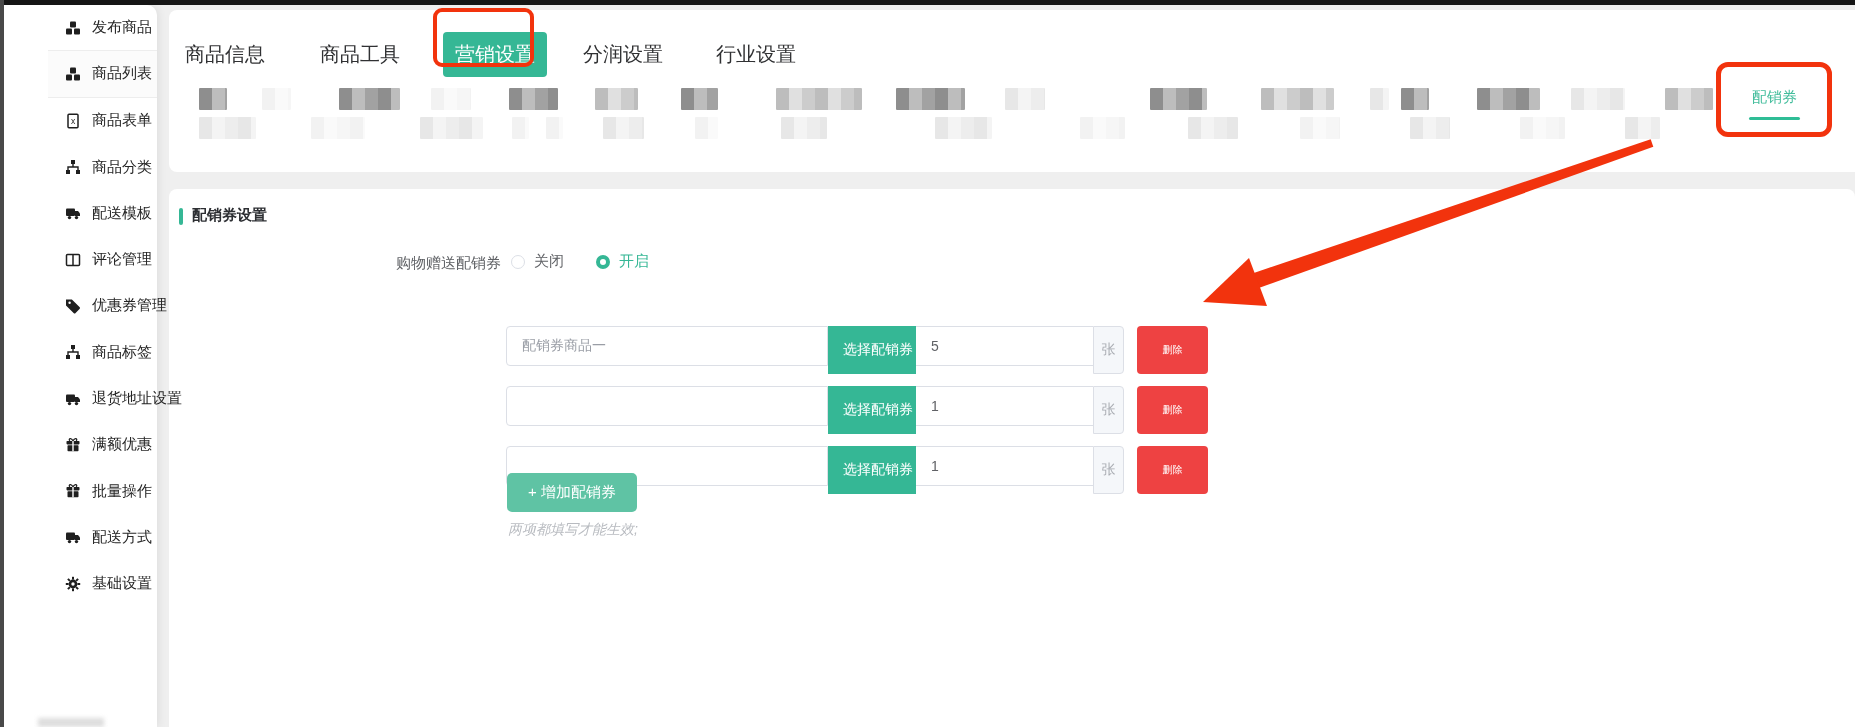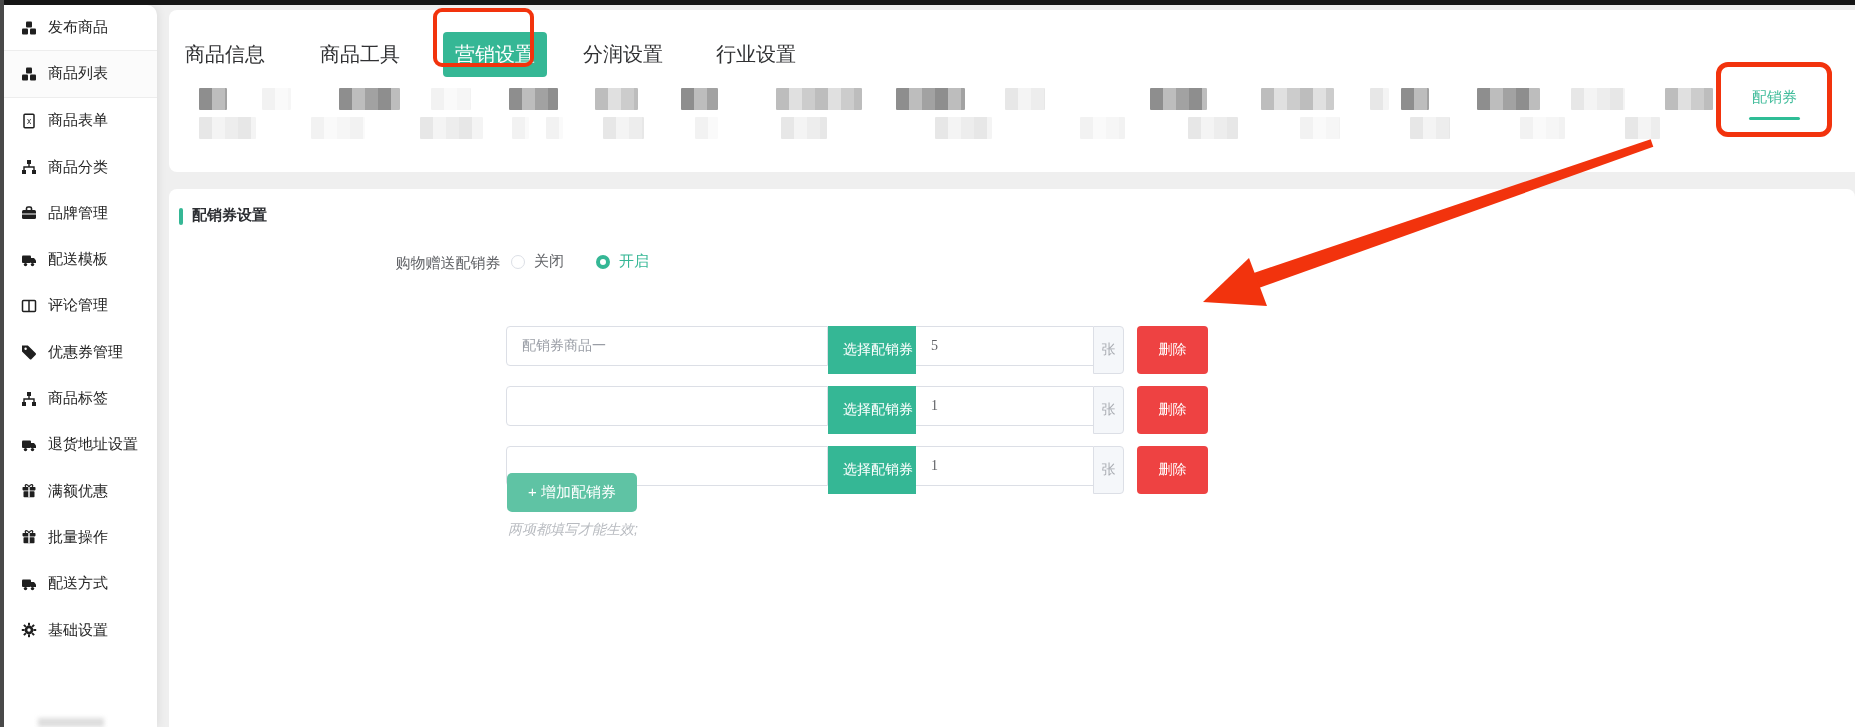--- a/index.html
+++ b/index.html
@@ -9,21 +9,21 @@
     font-family:"Liberation Sans","DejaVu Sans",sans-serif; color:#303133;
   }
   
   .top-strip  { position:absolute; left:0; top:0; width:1855px; height:5px; background:#161616; z-index:5; }
   .left-strip { position:absolute; left:0; top:0; width:4px; height:727px; background:#4a4a4a; z-index:5; }
 
   
   .sidebar {
     position:absolute; left:4px; top:5px; width:153px; height:722px;
     background:#fff; border-top-right-radius:10px;
-    box-shadow:2px 0 8px rgba(0,0,0,.07); z-index:6;
+    box-shadow:2px 0 8px rgba(0,0,0,.07); z-index:6;padding-left:44px;
   }
   .side-item {
     display:flex; align-items:center; gap:11px;
     height:46.3px; padding-left:17px; font-size:15px; color:#262626;
     cursor:pointer; white-space:nowrap;
   }
   .side-item .icn { width:16px; height:16px; flex:0 0 16px; display:inline-flex; }
   .side-item.sep { border-bottom:1px solid #ededed; }
   .side-item.active { background:#fbfbfb; }
   .side-stub { position:absolute; left:34px; bottom:0; width:66px; height:9px;
@@ -54,29 +54,29 @@
 
   
   .subtab-active { position:absolute; left:1583px; top:78px; font-size:15px; color:#43bd9c; cursor:pointer; }
   .subtab-underline { position:absolute; left:1580px; top:107px; width:51px; height:3px; background:#2fbd96; border-radius:2px; }
 
   
   .sec-title { position:absolute; left:23px; top:17px; font-size:15px; font-weight:bold; color:#2d2f33; }
   .sec-bar { position:absolute; left:10px; top:19px; width:4px; height:17px; background:#35b795; border-radius:2px; }
 
   
-  .form-label { position:absolute; left:226px; top:65px; width:106px; font-size:15px; color:#606266; text-align:center; }
+  .form-label { position:absolute; left:226px; top:65px; width:106px; font-size:15px; color:#606266; text-align:right; }
   .radio-group { position:absolute; left:342px; top:63px; display:flex; align-items:center; gap:32px; }
   .radio { display:flex; align-items:center; gap:9px; font-size:15px; color:#606266; cursor:pointer; }
   .radio .dot { width:14px; height:14px; border-radius:50%; border:1px solid #dcdfe6; background:#fff; }
   .radio.checked { color:#35b795; }
   .radio.checked .dot { border:4px solid #35b795; width:14px; height:14px; background:#fff; }
 
   .rows { position:absolute; left:337px; top:137px; }
-  .coupon-row { display:flex; align-items:stretch; height:48px; margin-bottom:12px;font-family:Liberation Serif, serif; }
+  .coupon-row { display:flex; align-items:stretch; height:48px; margin-bottom:12px; }
   .inp-text {
     width:322px; height:40px; border:1px solid #dcdfe6; border-radius:4px 0 0 4px;
     padding:0 15px; font-size:14px; color:#9a9ea6; background:#fff; outline:none;
     font-family:inherit;
   }
   .btn-select {
     width:88px; border:none; background:#35b795; color:#fff; font-size:14px;
     cursor:pointer; font-family:inherit;padding-left:12px;
   }
   .inp-num {
@@ -84,21 +84,21 @@
     padding:0 15px; font-size:14px; color:#606266; background:#fff; outline:none;
     font-family:inherit;
   }
   .unit {
     width:31px; display:flex; align-items:center; justify-content:center;
     background:#f5f7fa; border:1px solid #dcdfe6; border-radius:0 4px 4px 0;
     font-size:14px; color:#a9acb2;
   }
   .btn-delete {
     width:71px; margin-left:13px; border:none; background:#ee4242; color:#fff;
-    font-size:14px; border-radius:4px; cursor:pointer; font-family:inherit;
+    font-size:10px; border-radius:4px; cursor:pointer; font-family:inherit;
   }
   .btn-add {
     position:absolute; left:338px; top:284px; width:130px; height:39px;
     border:none; border-radius:5px; background:#5fc3a4; color:#fff; font-size:15px;
     cursor:pointer; font-family:inherit;
   }
   .hint { position:absolute; left:339px; top:332px; font-size:14px; color:#b8bbc0;font-style:italic; }
 
   
   .anno-box { position:absolute; border:4px solid #f2330d; border-radius:9px; z-index:20; pointer-events:none; }
@@ -146,30 +146,20 @@
     <div class="side-item">
       <span class="icn">
         <svg viewBox="0 0 16 16" width="16" height="16" fill="#1f1f1f">
           <rect x="6" y="1" width="4" height="4"></rect>
           <rect x="1" y="11" width="4" height="4"></rect>
           <rect x="11" y="11" width="4" height="4"></rect>
           <path d="M8 5v3M3 11V8h10v3" stroke="#1f1f1f" stroke-width="1.4" fill="none"></path>
         </svg>
       </span>
       <span>商品分类</span>
-    </div>
-    <div class="side-item">
-      <span class="icn">
-        <svg viewBox="0 0 16 16" width="16" height="16">
-          <rect x="1" y="5" width="14" height="9" rx="1.5" fill="#1f1f1f"></rect>
-          <path d="M5.5 5V3.5A1.5 1.5 0 0 1 7 2h2a1.5 1.5 0 0 1 1.5 1.5V5" fill="none" stroke="#1f1f1f" stroke-width="1.6"></path>
-          <path d="M1 9h14" stroke="#fff" stroke-width="1"></path>
-        </svg>
-      </span>
-      <span>品牌管理</span>
     </div>
     <div class="side-item">
       <span class="icn">
         <svg viewBox="0 0 16 16" width="16" height="16" fill="#1f1f1f">
           <rect x="1" y="3.5" width="9" height="7.5" rx="1"></rect>
           <path d="M10 6h3l2 2.5V11h-5z"></path>
           <circle cx="4.5" cy="12.6" r="1.7"></circle>
           <circle cx="11.5" cy="12.6" r="1.7"></circle>
         </svg>
       </span>

